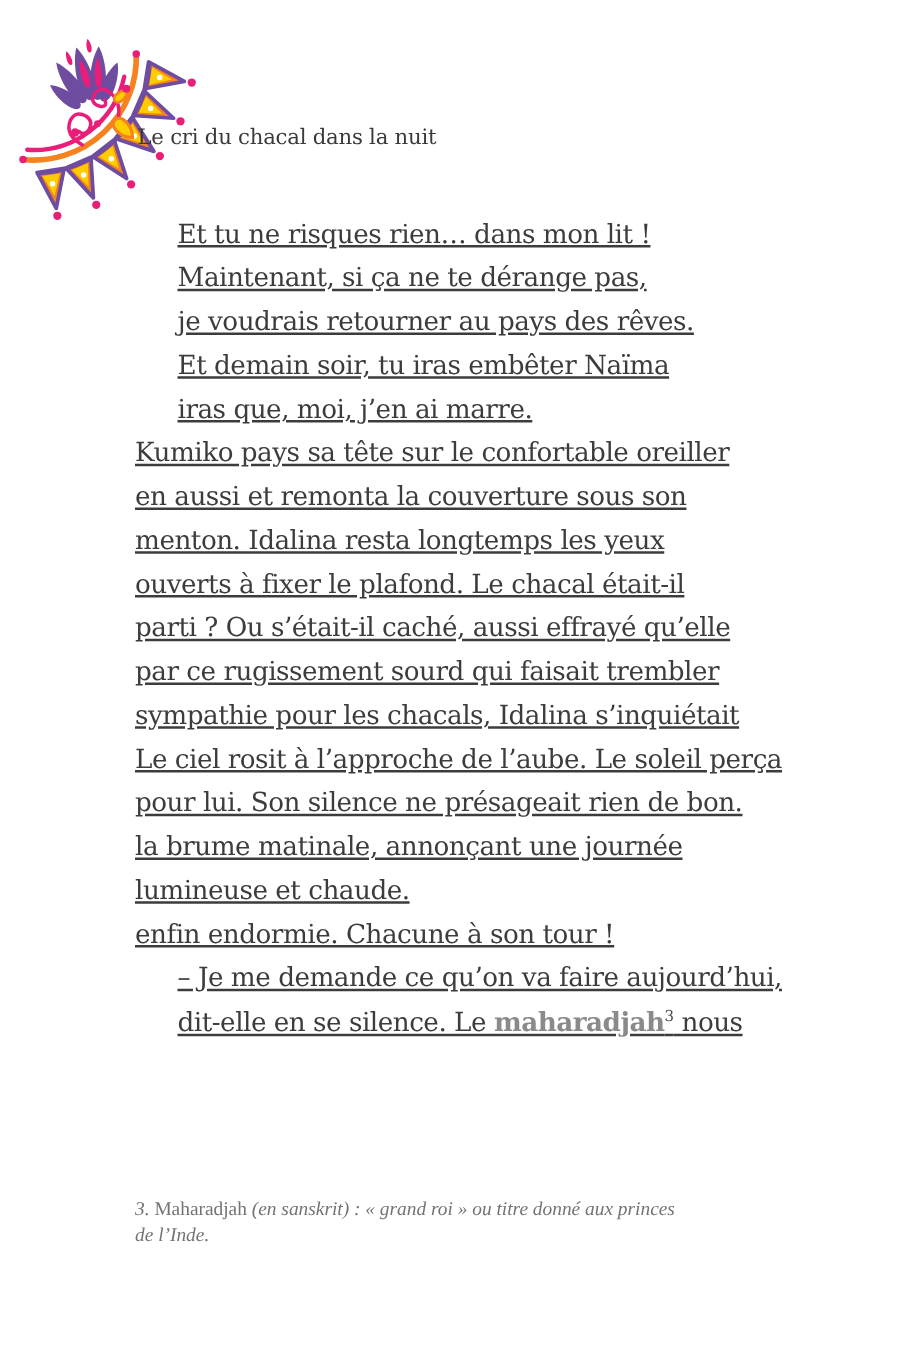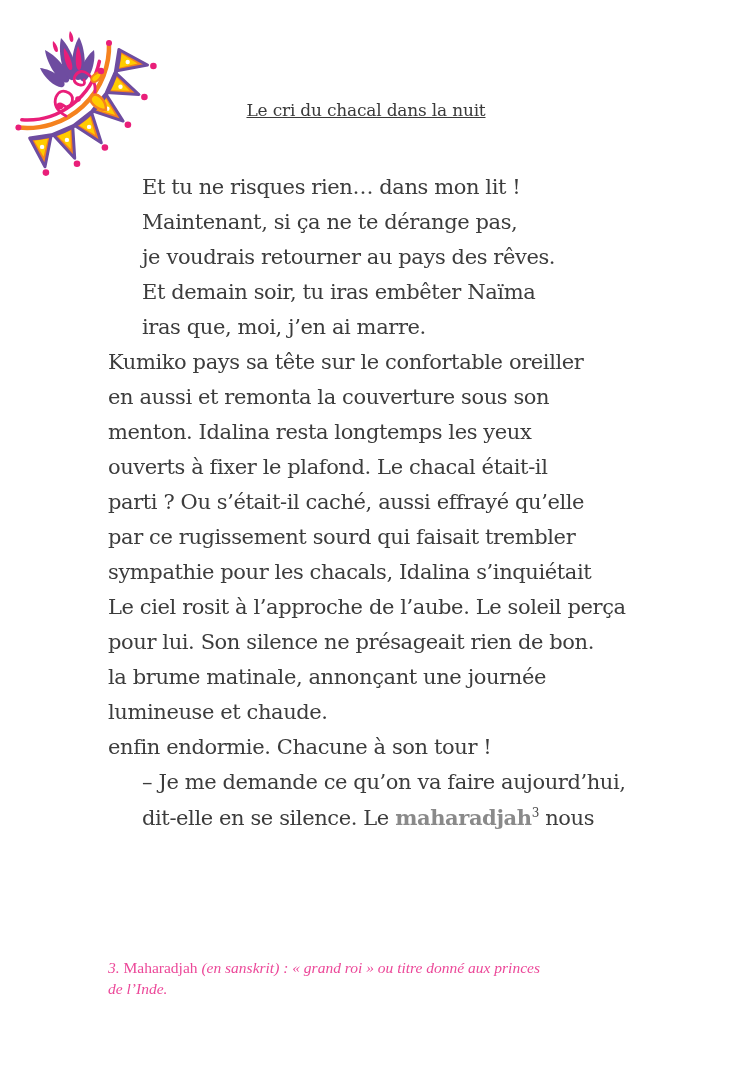--- a/index.html
+++ b/index.html
@@ -16,60 +16,60 @@
     left: 12px;
     top: 26px;
     width: 162px;
     height: 162px;
   }
   .running-title {
     position: absolute;
     left: 110px;
     top: 100px;
     width: 512px;
-    text-align: center;
+    text-align: left;
     font-size: 17px;
     letter-spacing: -0.2px;
     color: #3a3a3a;
-    text-decoration: underline;
   }
   .body-text {
     position: absolute;
     left: 108px;
     top: 170px;
     width: 540px;
     font-size: 21px;
     letter-spacing: -0.4px;
     color: #3c3c3c;
   }
   .line {
     height: 35px;
     line-height: 35px;
     white-space: nowrap;
+    text-decoration: underline;
   }
   .line.indent { padding-left: 34px; }
   .gloss {
     font-weight: 700;
     color: #8a8a8a;
   }
   .fn-ref {
     font-size: 12px;
     line-height: 0;
     vertical-align: super;
     color: #4a4a4a;
   }
   .footnote {
     position: absolute;
     left: 108px;
     top: 957px;
     width: 470px;
     font-family: "Liberation Serif", serif;
     font-size: 15.5px;
     line-height: 21px;
-    color: #ec4899;
+    color: #737373;
     font-style: italic;
   }
   .fn-term { font-style: normal; }
 </style>
 </head>
 <body>
 
 <div class="page">
 
   <svg id="ornament" class="ornament" viewBox="0 0 162 162" xmlns="http://www.w3.org/2000/svg" aria-hidden="true">

